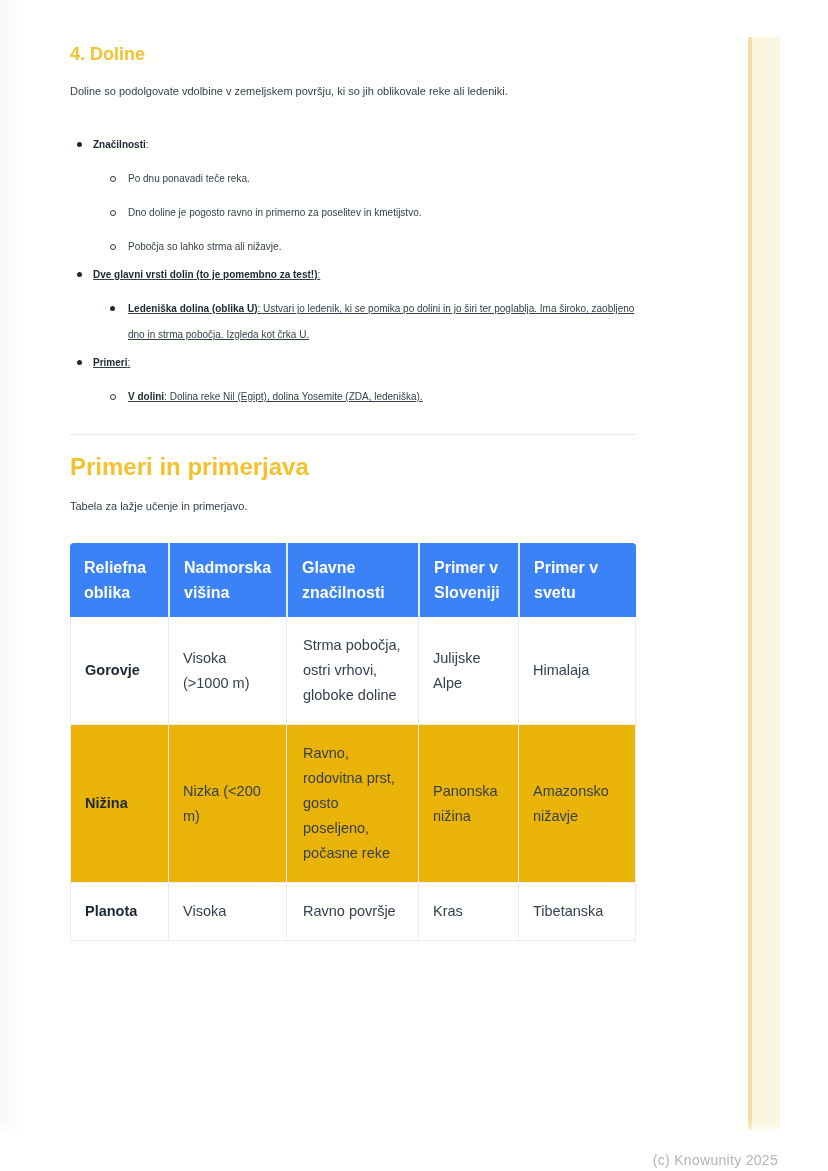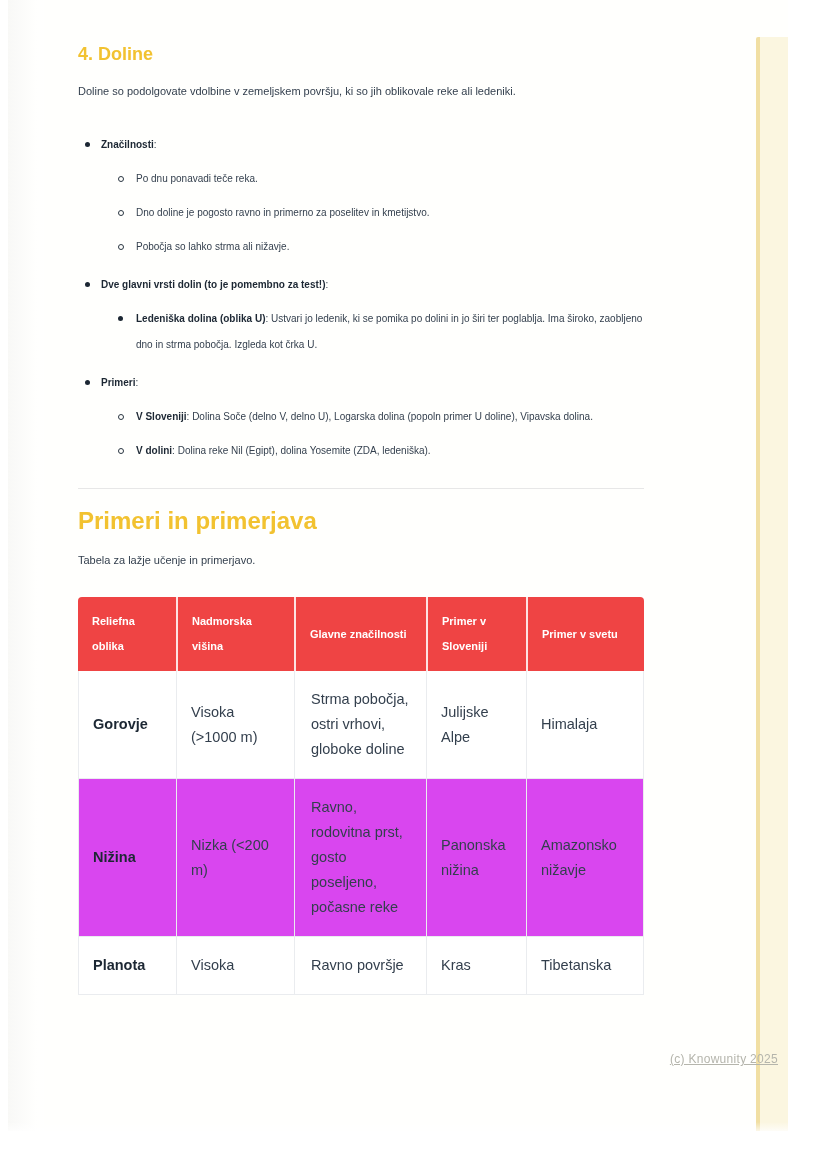--- a/index.html
+++ b/index.html
@@ -1,56 +1,56 @@
 <!DOCTYPE html>
 <html><head>
 <meta charset="utf-8">
 <style>
   html,body{margin:0;padding:0;}
   body{
     width:828px;height:1171px;background:#ffffff;position:relative;overflow:hidden;
     font-family:"Liberation Sans","DejaVu Sans",sans-serif;
     -webkit-font-smoothing:antialiased;
   }
-  .page-clip{position:absolute;left:8px;top:0;width:780px;height:1131px;overflow:hidden;background:#fffffd;}
+  .page-clip{position:absolute;left:0;top:0;width:780px;height:1131px;overflow:hidden;background:#fffffd;}
   .edge-left{position:absolute;left:0;top:0;width:36px;height:100%;
     background:linear-gradient(90deg,#ececea 0%,#ffffff 80%);opacity:.35;}
   .margin-strip{position:absolute;left:748px;top:37px;width:44px;height:1094px;
     background:#fbf6e0;border-left:4px solid #f1dfa3;border-radius:2px 0 0 0;}
   .content{position:absolute;left:70px;top:0;width:566px;color:#333f4d;}
   .h3{margin:42px 0 0;font-size:18px;line-height:24px;font-weight:bold;color:#f2c230;}
   .h2{margin:18px 0 0;font-size:24px;line-height:28px;font-weight:bold;color:#f2c230;}
   .para{margin:12px 0 0;font-size:11px;line-height:26px;}
   .b{font-weight:bold;color:#1c2733;}
   ul{list-style:none;margin:0;padding:0;}
   .l1{margin-top:28px;font-size:10px;line-height:26px;}
   .l1 > li{position:relative;padding-left:23px;}
-  .l1 > li + li{margin-top:12px;}
+  .l1 > li + li{margin-top:2px;text-decoration:underline;}
   .m1{position:absolute;left:7px;top:10px;width:5px;height:5px;border-radius:50%;background:#1c2733;}
   .l2{margin-top:5px;}
   .l2 > li{position:relative;padding-left:35px;margin-top:8px;}
   .m2{position:absolute;left:17px;top:10px;width:5px;height:5px;border-radius:50%;}
   .hollow .m2{border:1.4px solid #2a3642;background:transparent;width:4px;height:4px;}
   .disc .m2{background:#1c2733;}
   .divider{border:none;border-top:1px solid #e7e7e7;margin:24px 0 0;width:566px;}
   .table-wrap{margin-top:24px;}
   table{border-collapse:separate;border-spacing:0;width:566px;table-layout:fixed;}
   col.c1{width:98px;}col.c2{width:118px;}col.c3{width:132px;}col.c4{width:100px;}col.c5{width:118px;}
-  thead th{background:#ef4444;color:#ffffff;font-size:11px;font-weight:bold;text-align:left;
+  thead th{background:#3b82f6;color:#ffffff;font-size:16px;font-weight:bold;text-align:left;
     padding:12px 14px;line-height:25px;border-left:2px solid rgba(255,255,255,.85);vertical-align:middle;}
   thead th:first-child{border-left:none;border-top-left-radius:4px;}
   thead th:last-child{border-top-right-radius:4px;}
   tbody td{padding:16px 14px;font-size:14.5px;line-height:25px;color:#333f4d;vertical-align:middle;
     border-bottom:1px solid #eaecef;border-left:1px solid #eaecef;background:#ffffff;}
   tbody td.c3pad{padding-left:16px;padding-right:16px;}
   tbody tr td:last-child{border-right:1px solid #eaecef;}
-  tbody tr.alt td{background:#d946ef;}
+  tbody tr.alt td{background:#eab308;}
   tbody td.rowhead{font-weight:bold;color:#1c2733;}
-  .watermark{position:absolute;top:1052px;right:50px;font-size:12px;letter-spacing:.3px;
-    color:#b5b5ac;z-index:5;text-decoration:underline;}
+  .watermark{position:absolute;top:1152px;right:50px;font-size:14px;letter-spacing:.3px;
+    color:#b5b5ac;z-index:5;}
   .bottom-fade{position:absolute;left:0;top:1122px;width:828px;height:14px;
     background:linear-gradient(rgba(255,255,255,0),#ffffff 85%);z-index:4;}
 </style>
 </head>
 <body>
 
 <div class="page-clip">
   <div class="edge-left"></div>
   <div class="margin-strip"></div>
 
@@ -89,24 +89,20 @@
             <span class="m2"></span>
             <span class="b">Ledeniška dolina (oblika U)</span><span>: Ustvari jo ledenik, ki se pomika po dolini in jo širi ter poglablja. Ima široko, zaobljeno dno in strma pobočja. Izgleda kot črka U.</span>
           </li>
         </ul>
       </li>
 
       <li>
         <span class="m1"></span>
         <span class="b">Primeri</span><span>:</span>
         <ul class="l2 hollow">
-          <li>
-            <span class="m2"></span>
-            <span class="b">V Sloveniji</span><span>: Dolina Soče (delno V, delno U), Logarska dolina (popoln primer U doline), Vipavska dolina.</span>
-          </li>
           <li>
             <span class="m2"></span>
             <span class="b">V dolini</span><span>: Dolina reke Nil (Egipt), dolina Yosemite (ZDA, ledeniška).</span>
           </li>
         </ul>
       </li>
 
     </ul>
 
     <hr class="divider">

